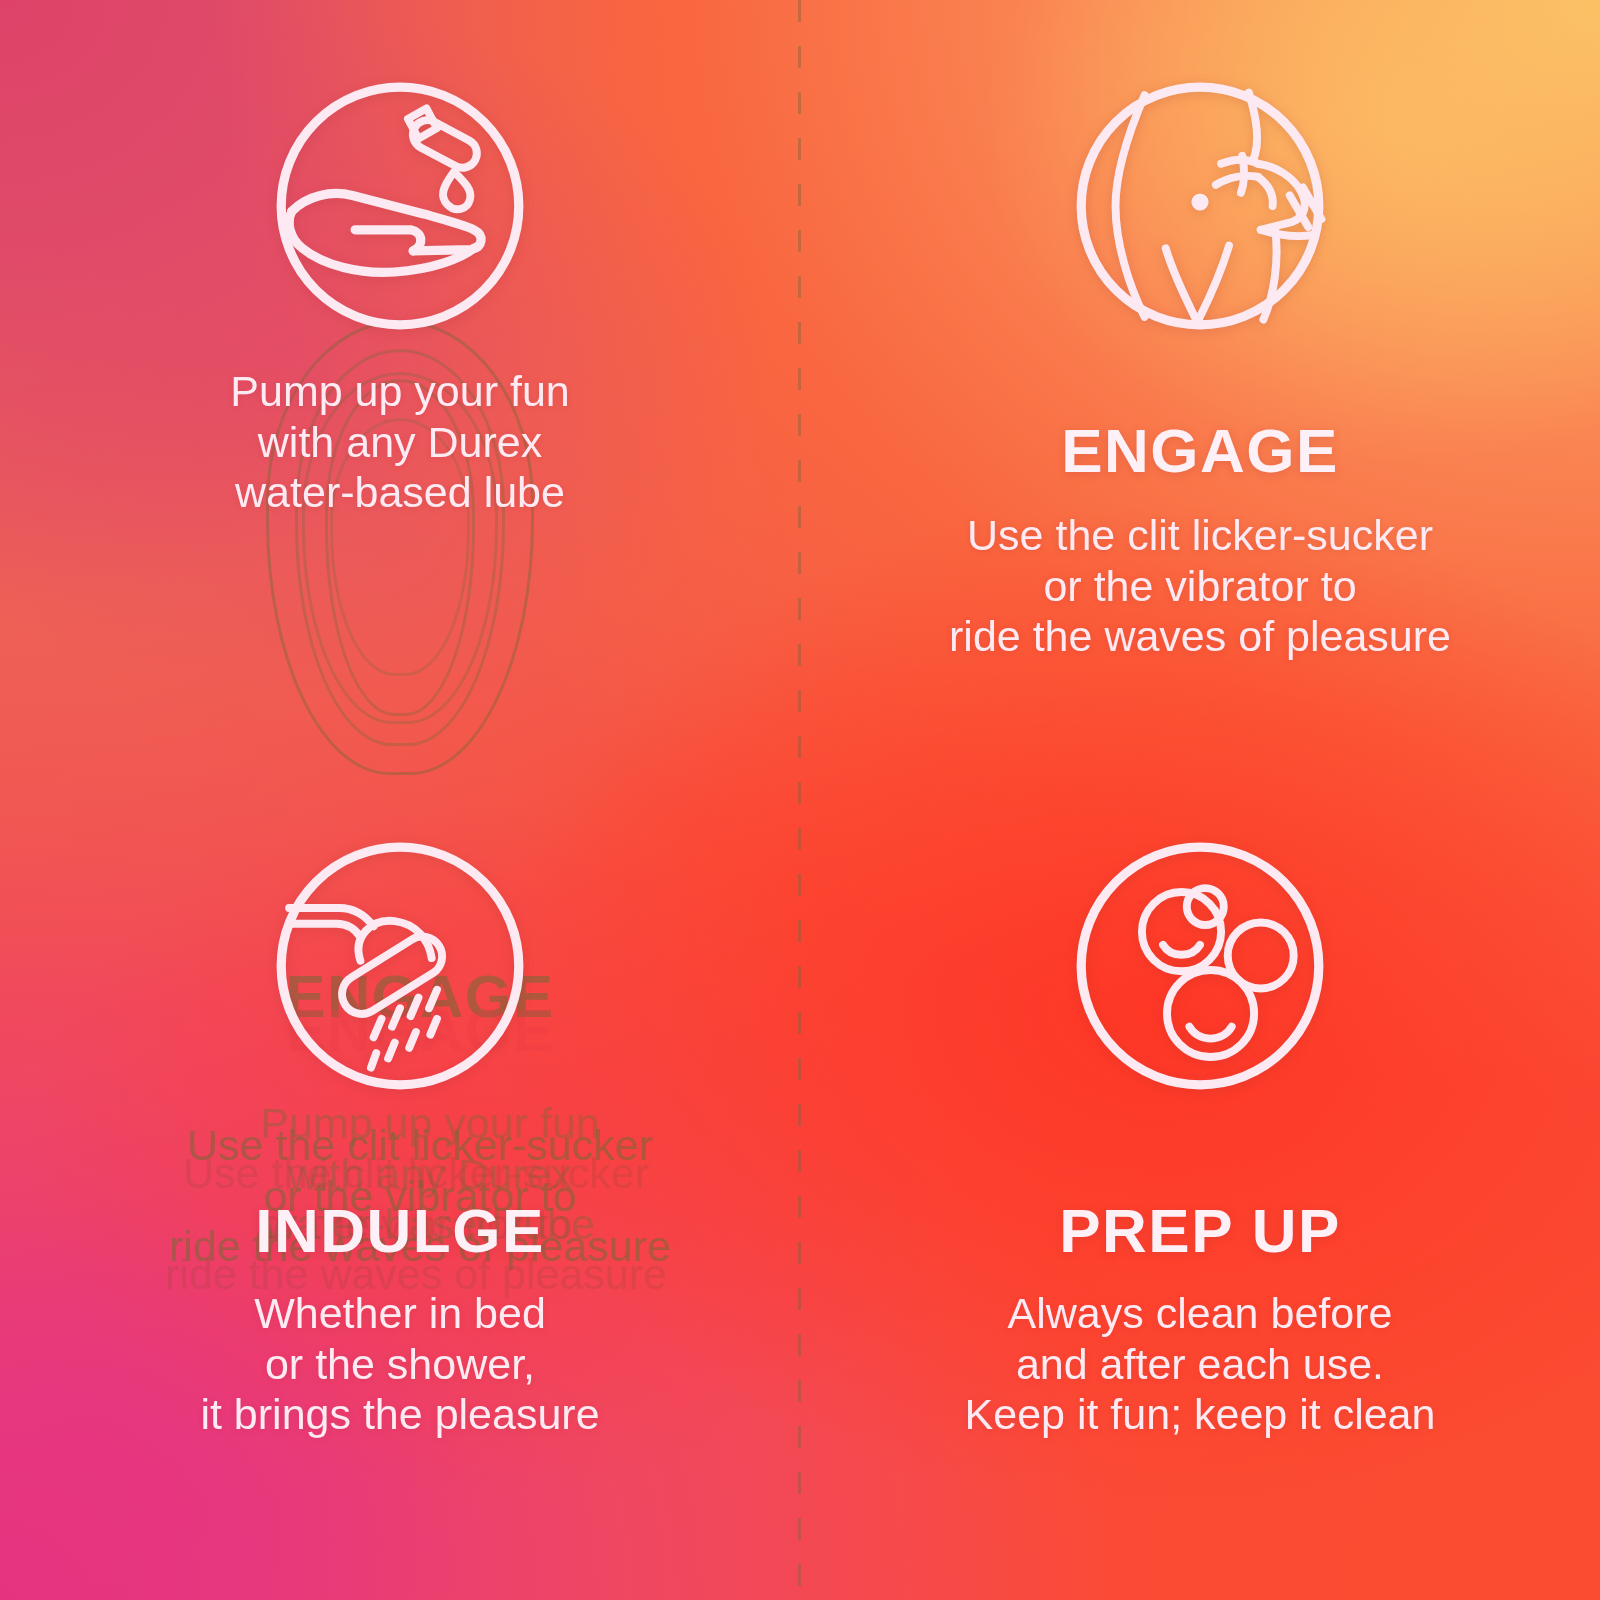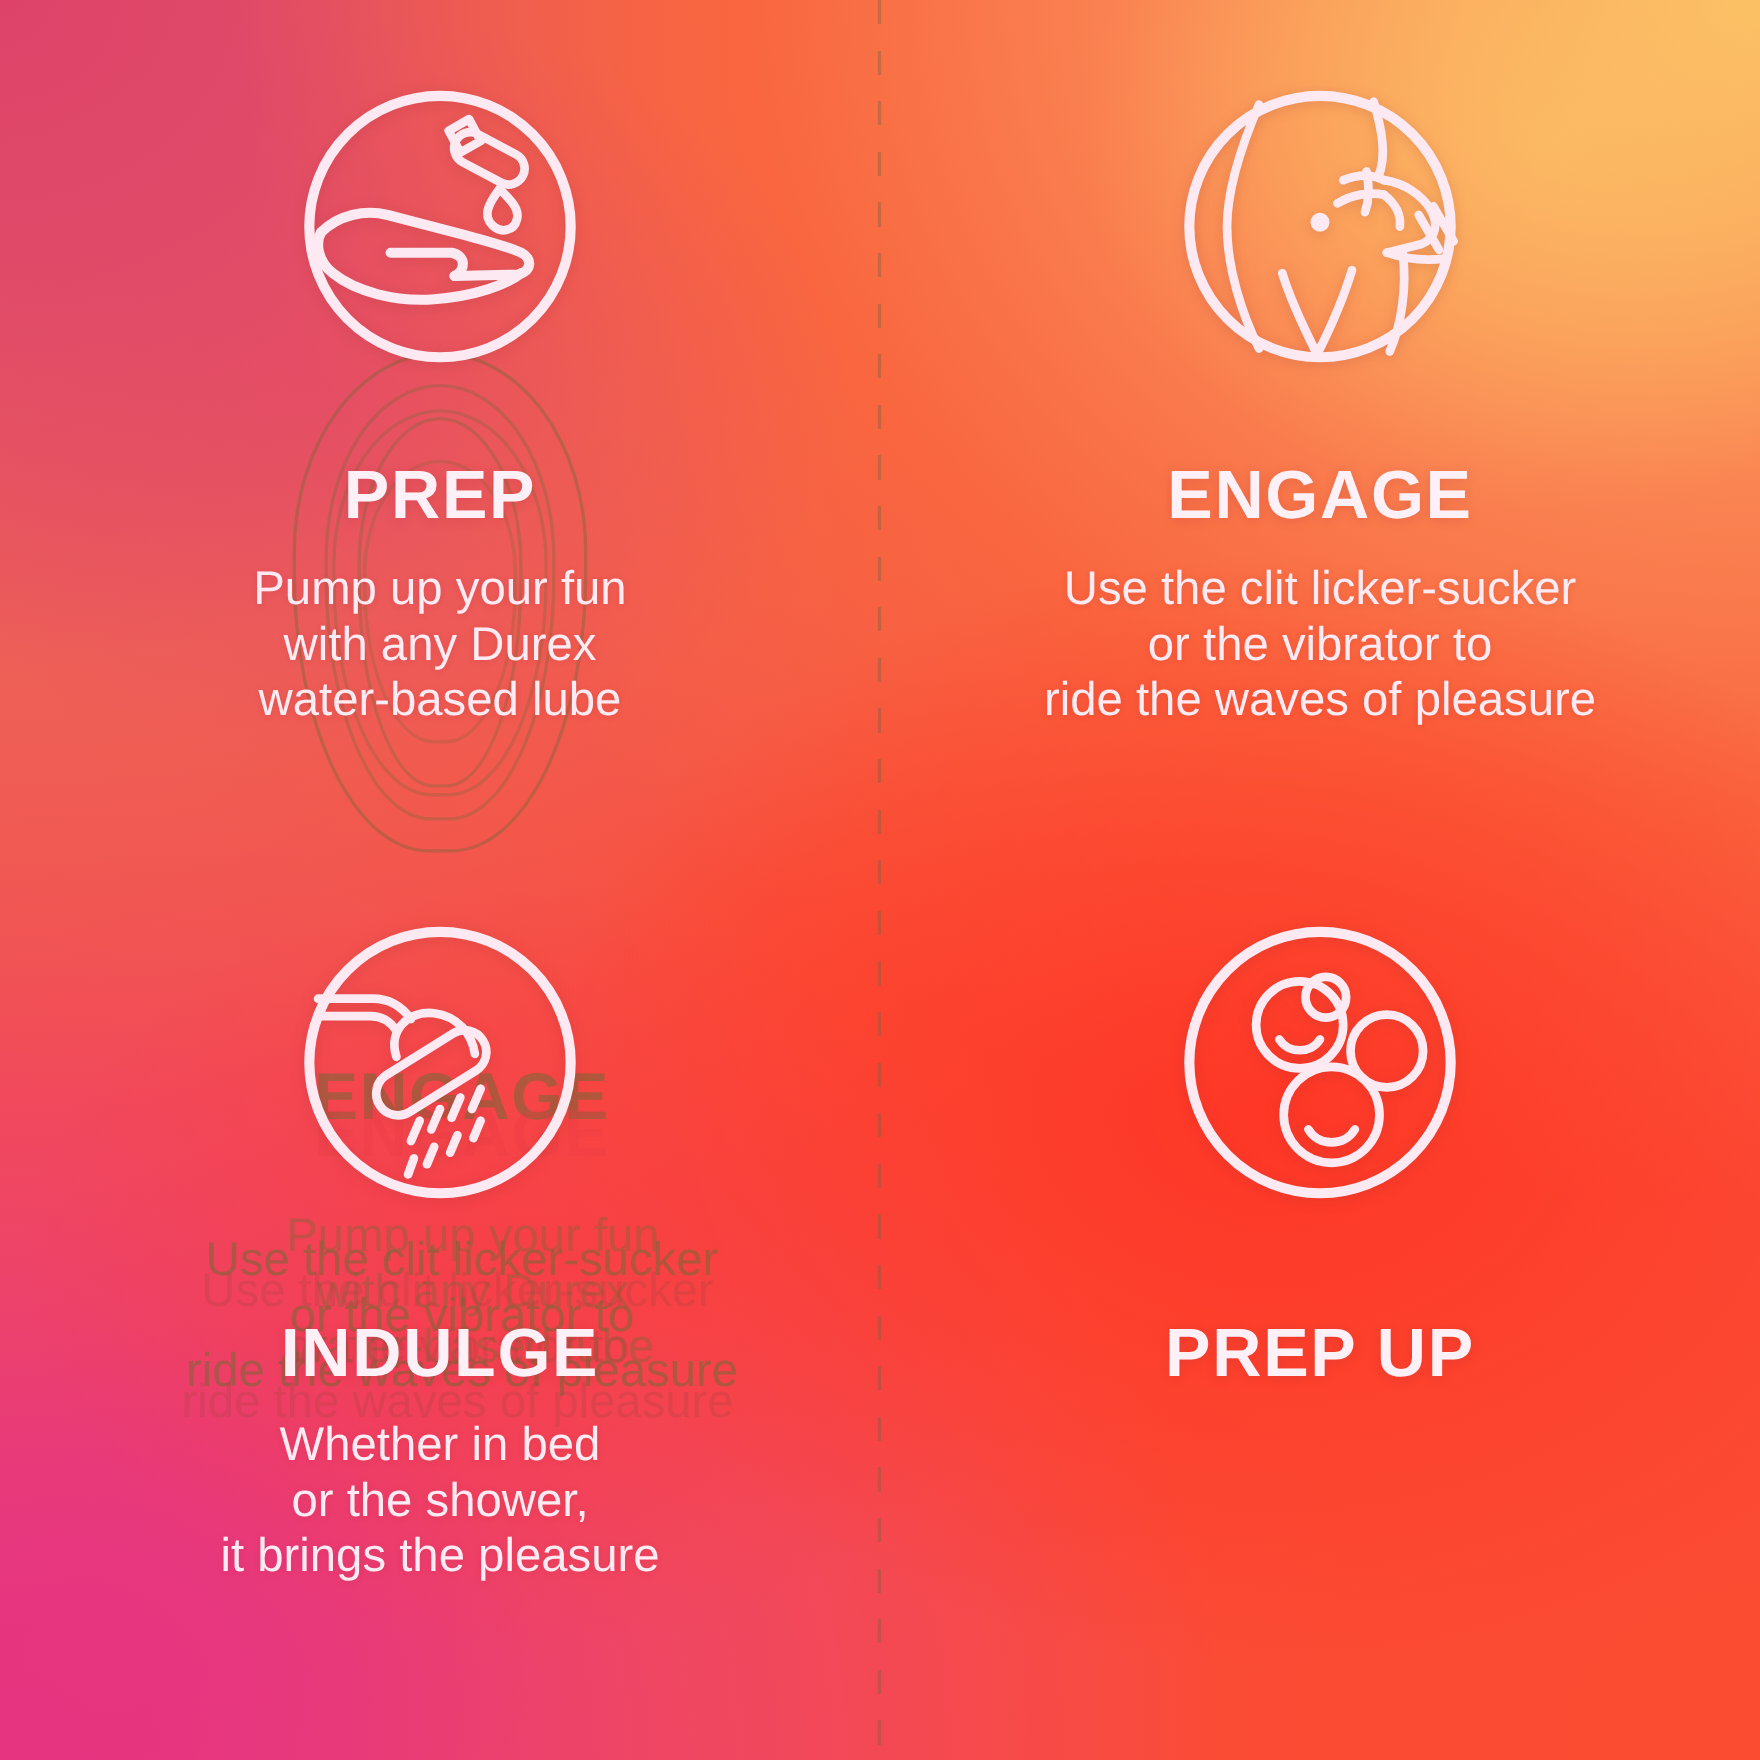--- a/index.html
+++ b/index.html
@@ -164,21 +164,20 @@
         <path class="ic" d="M18 104 C30 92 48 88 64 92 L118 106
                             C132 110 148 114 156 118
                             C164 122 163 131 154 133
                             L110 134"></path>
         <path class="ic" d="M110 134 C118 130 118 120 108 118 L66 118"></path>
         <path class="ic" d="M18 104 C14 112 16 124 26 132
                             C42 145 70 152 96 150
                             C124 148 146 140 156 132"></path>
       </svg>
     </div>
-    <div class="heading">PREP</div>
     <div class="body">Pump up your fun
 with any Durex
 water-based lube</div>
   </div>
 
   <div class="cell">
     <div class="icon-wrap">
       <svg viewBox="0 0 200 200" aria-hidden="true">
         <circle class="ic" cx="100" cy="100" r="90"></circle>
 
@@ -250,15 +249,18 @@
 
         <circle class="ic-thin" cx="104" cy="55" r="14"></circle>
 
         <circle class="ic-thin" cx="146" cy="92" r="25"></circle>
 
         <circle class="ic-thin" cx="108" cy="136" r="33"></circle>
         <path class="ic-thin" d="M92 146 C99 158 117 158 124 146"></path>
       </svg>
     </div>
     <div class="heading">PREP UP</div>
+    <div class="body">Always clean before
+and after each use.
+Keep it fun; keep it clean</div>
   </div>
 
 </div>
 
 </body></html>

